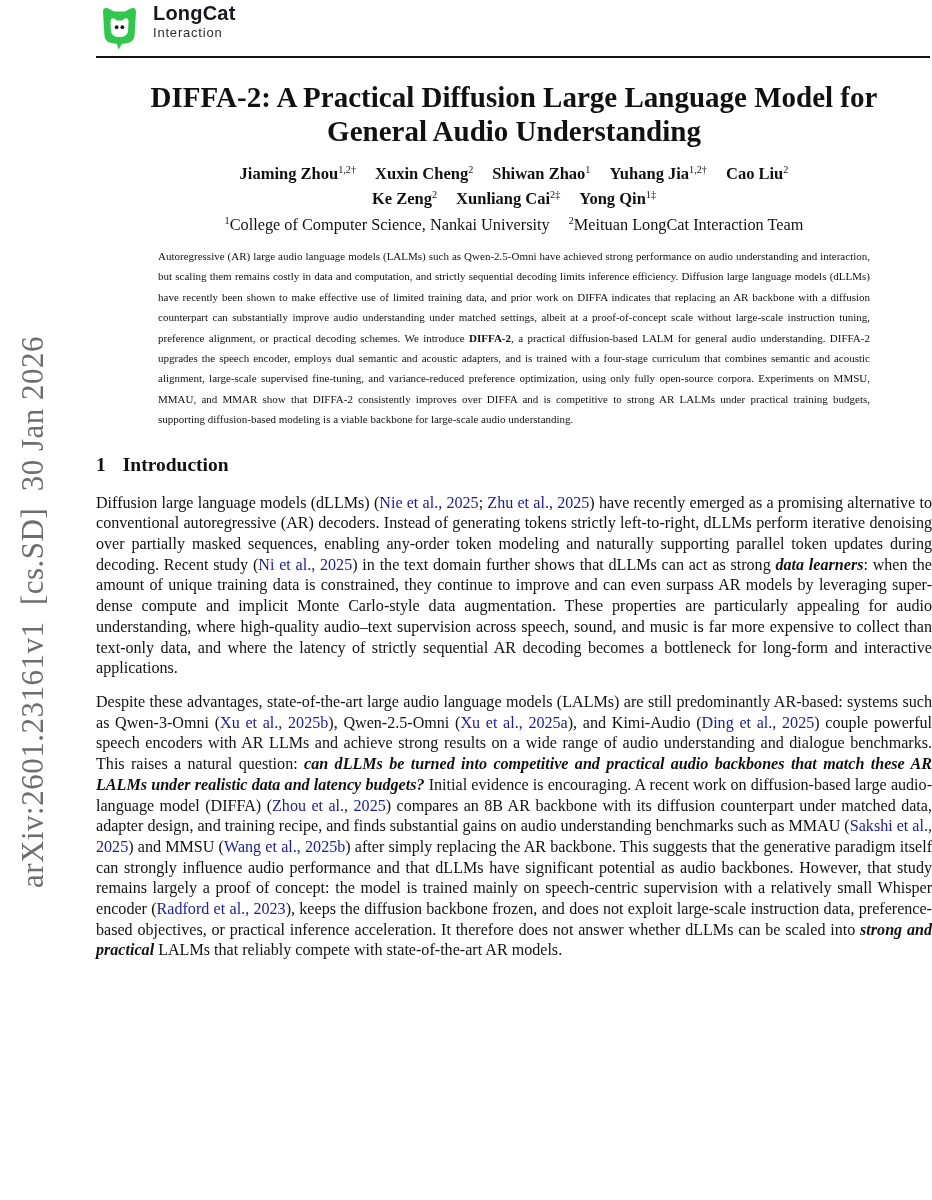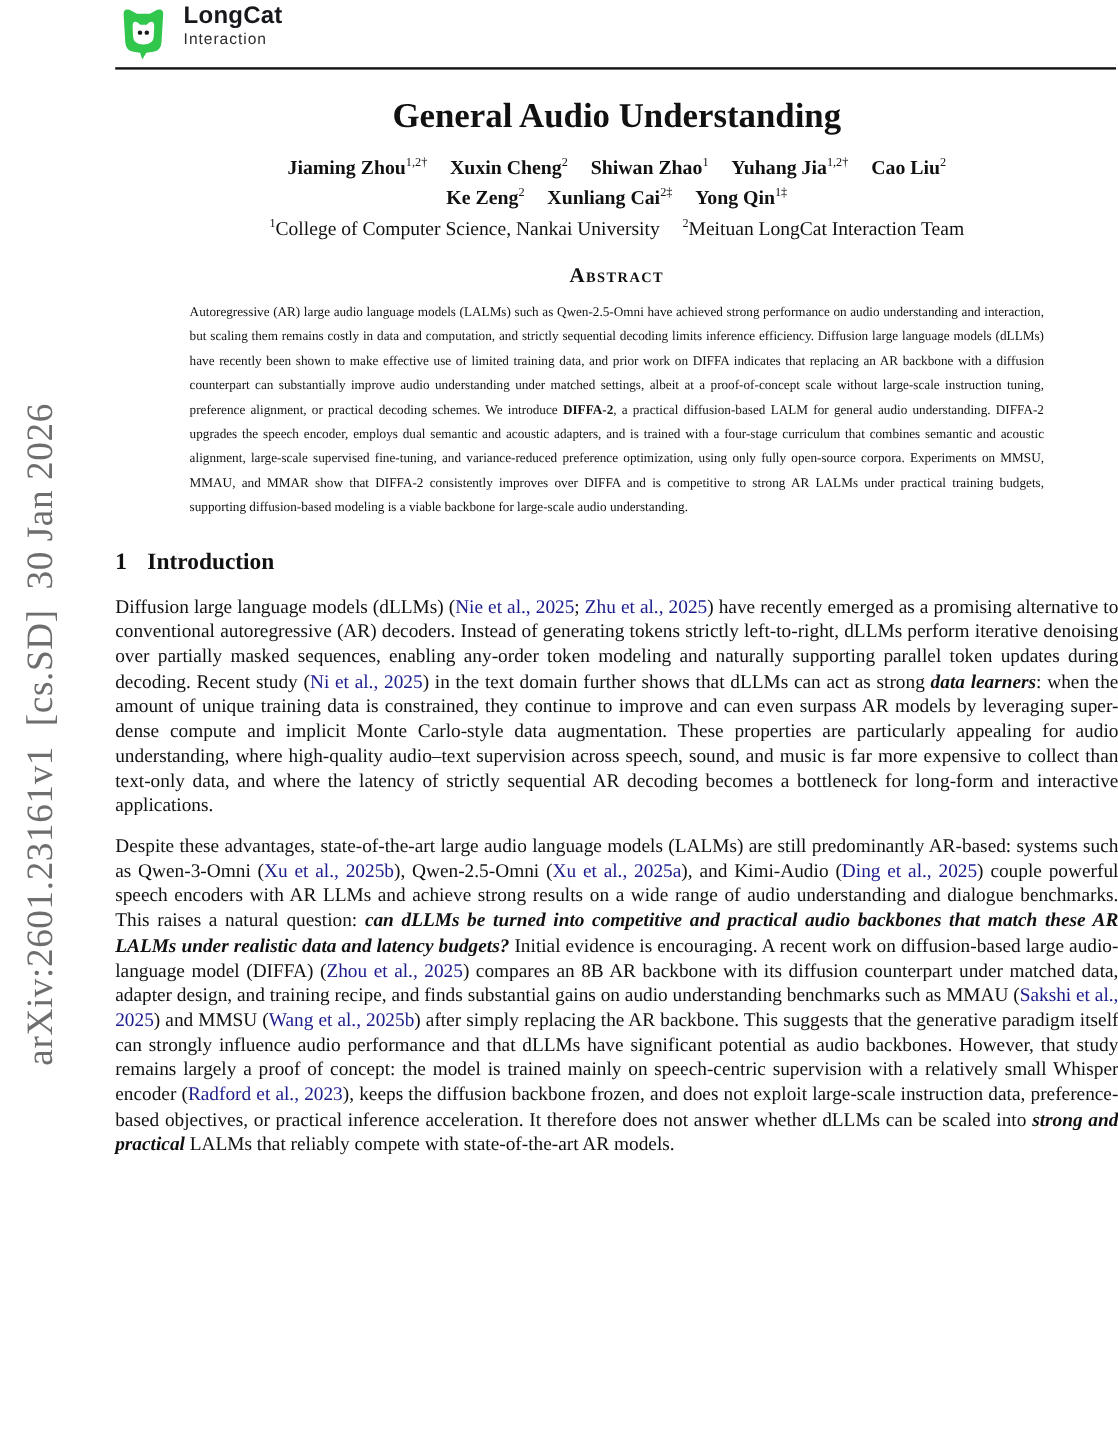--- a/index.html
+++ b/index.html
@@ -111,30 +111,30 @@
     <div class="brand-col">
       <span class="brand-name">LongCat</span>
       <span class="brand-sub">Interaction</span>
     </div>
   </div>
   <div class="header-rule"></div>
 
   <div class="content">
 
     <div class="paper-title">
+      <div>DIFFA-2: A Practical Diffusion Large Language Model for</div>
       <div>General Audio Understanding</div>
     </div>
 
     <div class="authors"><span class="seg-b">Jiaming Zhou</span><span class="seg-sup">1,2†</span><span class="seg-gap"></span><span class="seg-b">Xuxin Cheng</span><span class="seg-sup">2</span><span class="seg-gap"></span><span class="seg-b">Shiwan Zhao</span><span class="seg-sup">1</span><span class="seg-gap"></span><span class="seg-b">Yuhang Jia</span><span class="seg-sup">1,2†</span><span class="seg-gap"></span><span class="seg-b">Cao Liu</span><span class="seg-sup">2</span></div>
     <div class="authors" style="margin-top:0;"><span class="seg-b">Ke Zeng</span><span class="seg-sup">2</span><span class="seg-gap"></span><span class="seg-b">Xunliang Cai</span><span class="seg-sup">2‡</span><span class="seg-gap"></span><span class="seg-b">Yong Qin</span><span class="seg-sup">1‡</span></div>
 
     <div class="affiliations"><span class="seg-sup">1</span><span class="seg-n">College of Computer Science, Nankai University</span><span class="seg-gap"></span><span class="seg-sup">2</span><span class="seg-n">Meituan LongCat Interaction Team</span></div>
 
 
-    <div class="abstract-heading">Abstract</div>
     <div class="abstract-text"><span class="seg-n">Autoregressive (AR) large audio language models (LALMs) such as Qwen-2.5-Omni have achieved strong performance on audio understanding and interaction, but scaling them remains costly in data and computation, and strictly sequential decoding limits inference efficiency. Diffusion large language models (dLLMs) have recently been shown to make effective use of limited training data, and prior work on DIFFA indicates that replacing an AR backbone with a diffusion counterpart can substantially improve audio understanding under matched settings, albeit at a proof-of-concept scale without large-scale instruction tuning, preference alignment, or practical decoding schemes. We introduce </span><span class="seg-b">DIFFA-2</span><span class="seg-n">, a practical diffusion-based LALM for general audio understanding. DIFFA-2 upgrades the speech encoder, employs dual semantic and acoustic adapters, and is trained with a four-stage curriculum that combines semantic and acoustic alignment, large-scale supervised fine-tuning, and variance-reduced preference optimization, using only fully open-source corpora. Experiments on MMSU, MMAU, and MMAR show that DIFFA-2 consistently improves over DIFFA and is competitive to strong AR LALMs under practical training budgets, supporting diffusion-based modeling is a viable backbone for large-scale audio understanding.</span></div>
 
     <div class="section-heading">
       <span class="sec-num">1</span><span>Introduction</span>
     </div>
 
     <div class="body-par"><span class="seg-n">Diffusion large language models (dLLMs) (</span><span class="seg-c">Nie et al., 2025</span><span class="seg-n">; </span><span class="seg-c">Zhu et al., 2025</span><span class="seg-n">) have recently emerged as a promising alternative to conventional autoregressive (AR) decoders. Instead of generating tokens strictly left-to-right, dLLMs perform iterative denoising over partially masked sequences, enabling any-order token modeling and naturally supporting parallel token updates during decoding. Recent study (</span><span class="seg-c">Ni et al., 2025</span><span class="seg-n">) in the text domain further shows that dLLMs can act as strong </span><span class="seg-i">data learners</span><span class="seg-n">: when the amount of unique training data is constrained, they continue to improve and can even surpass AR models by leveraging super-dense compute and implicit Monte Carlo-style data augmentation. These properties are particularly appealing for audio understanding, where high-quality audio–text supervision across speech, sound, and music is far more expensive to collect than text-only data, and where the latency of strictly sequential AR decoding becomes a bottleneck for long-form and interactive applications.</span></div>
     <div class="body-par" style="margin-top:13px;"><span class="seg-n">Despite these advantages, state-of-the-art large audio language models (LALMs) are still predominantly AR-based: systems such as Qwen-3-Omni (</span><span class="seg-c">Xu et al., 2025b</span><span class="seg-n">), Qwen-2.5-Omni (</span><span class="seg-c">Xu et al., 2025a</span><span class="seg-n">), and Kimi-Audio (</span><span class="seg-c">Ding et al., 2025</span><span class="seg-n">) couple powerful speech encoders with AR LLMs and achieve strong results on a wide range of audio understanding and dialogue benchmarks. This raises a natural question: </span><span class="seg-i">can dLLMs be turned into competitive and practical audio backbones that match these AR LALMs under realistic data and latency budgets?</span><span class="seg-n"> Initial evidence is encouraging. A recent work on diffusion-based large audio-language model (DIFFA) (</span><span class="seg-c">Zhou et al., 2025</span><span class="seg-n">) compares an 8B AR backbone with its diffusion counterpart under matched data, adapter design, and training recipe, and finds substantial gains on audio understanding benchmarks such as MMAU (</span><span class="seg-c">Sakshi et al., 2025</span><span class="seg-n">) and MMSU (</span><span class="seg-c">Wang et al., 2025b</span><span class="seg-n">) after simply replacing the AR backbone. This suggests that the generative paradigm itself can strongly influence audio performance and that dLLMs have significant potential as audio backbones. However, that study remains largely a proof of concept: the model is trained mainly on speech-centric supervision with a relatively small Whisper encoder (</span><span class="seg-c">Radford et al., 2023</span><span class="seg-n">), keeps the diffusion backbone frozen, and does not exploit large-scale instruction data, preference-based objectives, or practical inference acceleration. It therefore does not answer whether dLLMs can be scaled into </span><span class="seg-i">strong and practical</span><span class="seg-n"> LALMs that reliably compete with state-of-the-art AR models.</span></div>
 
   </div>

